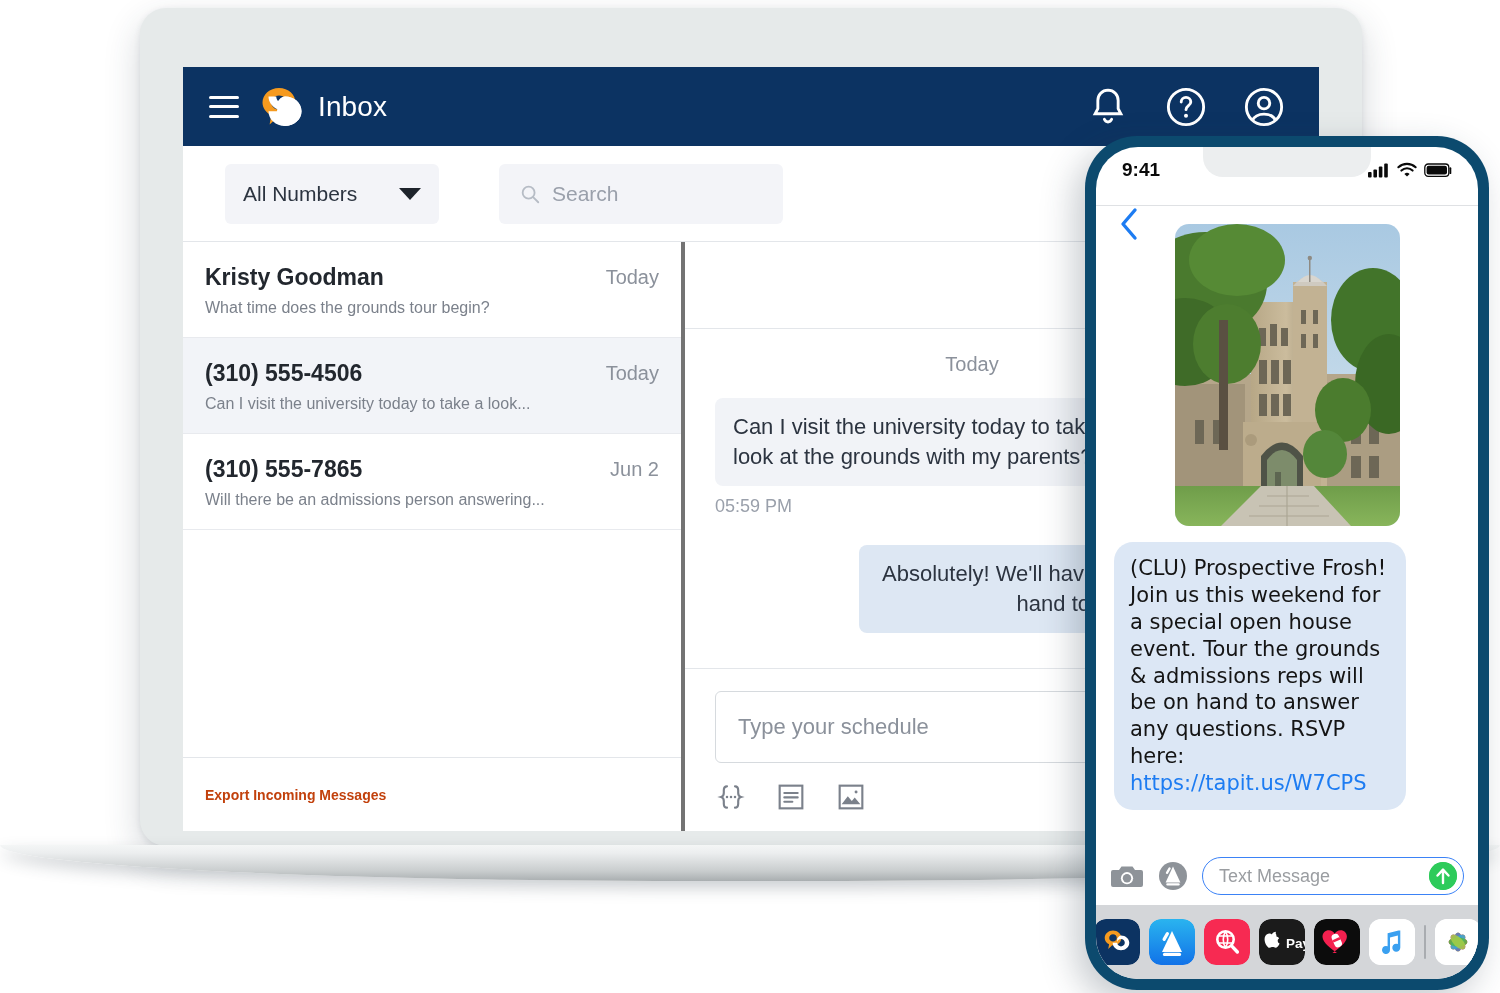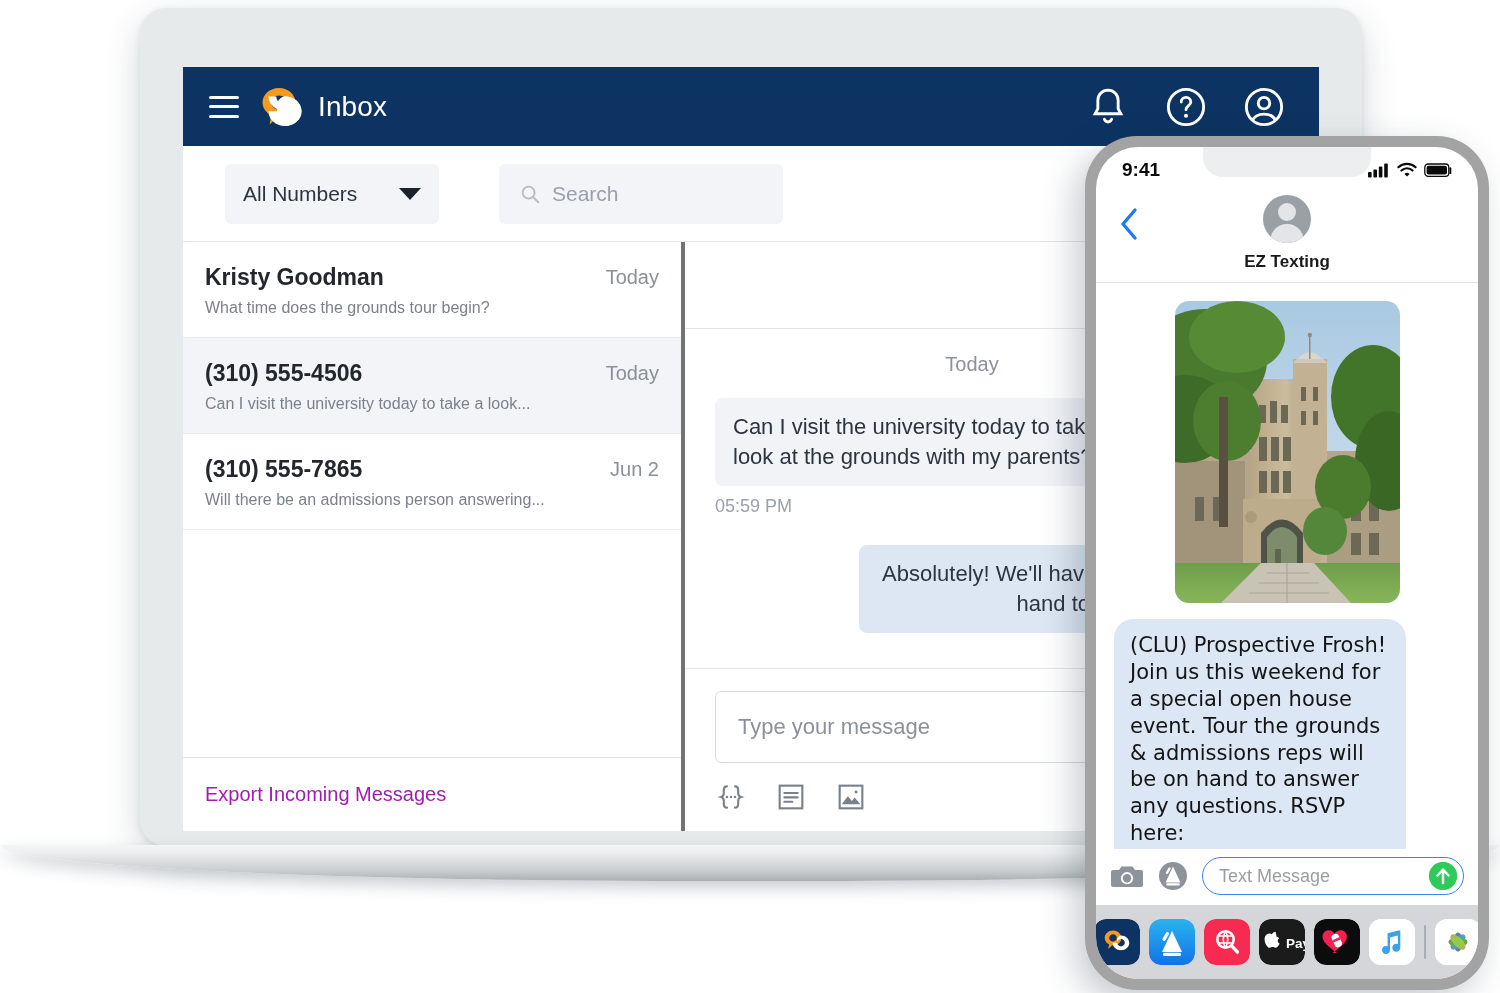--- a/index.html
+++ b/index.html
@@ -79,21 +79,21 @@
   .body-split { display:flex; height: 590px; border-top:1px solid #e3e6ea; }
   .conv-list { width: 502px; border-right:4px solid #737373; display:flex; flex-direction:column; }
   .conv-scroll { flex: 1 1 auto; }
   .conv-item { padding: 22px 22px 20px 22px; border-bottom:1px solid #e8eaee; cursor:pointer; }
   .conv-item.active { background:#f2f4f8; }
   .conv-row1 { display:flex; align-items:flex-start; }
   .conv-name { font-size:23px; font-weight:bold; color:#22272e; flex:1 1 auto; }
   .conv-time { font-size:20px; color:#8b919b; padding-top:2px; white-space:nowrap; }
   .conv-prev { font-size:16px; color:#7b818b; margin-top:8px; }
   .conv-footer { height: 74px; border-top:1px solid #e3e6ea; display:flex; align-items:center; padding:0 22px; }
-  .export-link { font-size:20px; color:#a21caf; font-weight:normal; cursor:pointer; }
+  .export-link { font-size:14px; color:#c2410c; font-weight:bold; cursor:pointer; }
 
   
   .thread { flex:1 1 auto; display:flex; flex-direction:column; min-width:0; }
   .thread-head { padding: 16px 30px 14px 30px; border-bottom:1px solid #e3e6ea; text-align:right; }
   .thread-num { font-size:23px; font-weight:bold; color:#22272e; }
   .thread-your { font-size:20px; color:#4d535c; margin-top:6px; }
   .thread-msgs { flex:1 1 auto; padding: 24px 30px 10px 30px; }
   .day-sep { text-align:center; font-size:20px; color:#8b919b; margin-bottom:22px; padding-right:60px;}
   .bubble { border-radius:8px; padding:14px 18px; font-size:22px; line-height:1.36; color:#2c3440; display:inline-block; max-width:430px;}
   .bubble.in { background:#f1f3f7; }
@@ -103,21 +103,21 @@
   .msg-time { font-size:18px; color:#9aa0ab; margin-top:10px; }
   .composer { border-top:1px solid #e3e6ea; padding: 22px 30px 18px 30px; }
   .compose-field { height:72px; border:1px solid #d6dade; border-radius:6px; display:flex; align-items:center; padding:0 22px; }
   .compose-ph { font-size:22px; color:#8b919b; }
   .compose-icons { display:flex; align-items:center; margin-top:18px; gap:28px; }
   .cicon { width:32px; height:32px; color:#7b818b; cursor:pointer; }
 
   
   .phone {
     position:absolute; left:1085px; top:136px; width:404px; height:854px;
-    background:#a3a3a3; border-radius:52px; padding:11px;
+    background:#0c4a6e; border-radius:52px; padding:11px;
     box-shadow: -10px 12px 34px rgba(40,55,70,0.26);
   }
   .phone-screen {
     width:100%; height:100%; background:#fff; border-radius:42px; overflow:hidden;
     position:relative; display:flex; flex-direction:column;
   }
   .phone-notch {
     position:absolute; left:50%; transform:translateX(-50%); top:0;
     width:168px; height:30px; background:#eceeef; border-radius:0 0 20px 20px; z-index:5;
   }
@@ -264,21 +264,21 @@
           <div class="row-in">
             <div class="bubble in">Can I visit the university today to take a look at the grounds with my parents?</div>
             <div class="msg-time">05:59 PM</div>
           </div>
           <div class="row-out">
             <div class="bubble out">Absolutely! We'll have administrators on hand to schedule the visit.</div>
           </div>
         </div>
         <div class="composer">
           <div class="compose-field">
-            <span class="compose-ph">Type your message</span>
+            <span class="compose-ph">Type your schedule</span>
           </div>
           <div class="compose-icons">
             <svg class="cicon" viewBox="0 0 24 24" fill="none" stroke="currentColor" stroke-width="1.6">
               <path d="M9 4c-2 0-2.4 1.2-2.4 3v2c0 1.7-.6 2.6-2 3 1.4.4 2 1.3 2 3v2c0 1.8.4 3 2.4 3" stroke-linecap="round"></path>
               <path d="M15 4c2 0 2.4 1.2 2.4 3v2c0 1.7.6 2.6 2 3-1.4.4-2 1.3-2 3v2c0 1.8-.4 3-2.4 3" stroke-linecap="round"></path>
               <circle cx="9" cy="12" r=".95" fill="currentColor" stroke="none"></circle>
               <circle cx="12" cy="12" r=".95" fill="currentColor" stroke="none"></circle>
               <circle cx="15" cy="12" r=".95" fill="currentColor" stroke="none"></circle>
             </svg>
             <svg class="cicon" viewBox="0 0 24 24" fill="none" stroke="currentColor" stroke-width="1.6">
@@ -321,24 +321,20 @@
             <rect x="2.6" y="2.8" width="20.4" height="8.8" rx="2.1" fill="#0a0a0a"></rect>
             <path d="M26.4 5.2v5" stroke="#0a0a0a" stroke-width="1.8" stroke-linecap="round"></path>
           </svg>
         </span>
       </div>
 
       <div class="ph-head">
         <svg class="ph-back" viewBox="0 0 22 34" fill="none" stroke="#1d7cf2" stroke-width="3.4" stroke-linecap="round" stroke-linejoin="round">
           <path d="M17 3 L5 17 L17 31"></path>
         </svg>
-        <div class="ph-avatar-wrap">
-          <span class="ph-avatar"></span>
-          <div class="ph-name">EZ Texting</div>
-        </div>
       </div>
 
       <div class="ph-msgs">
         <svg class="ph-photo" viewBox="0 0 225 302" preserveAspectRatio="xMidYMid slice">
           <defs>
             <linearGradient id="sky" x1="0" y1="0" x2="0" y2="1">
               <stop offset="0%" stop-color="#a9c9e2"></stop>
                 <stop offset="100%" stop-color="#d8e6ef"></stop>
             </linearGradient>
             <linearGradient id="stone" x1="0" y1="0" x2="0" y2="1">

